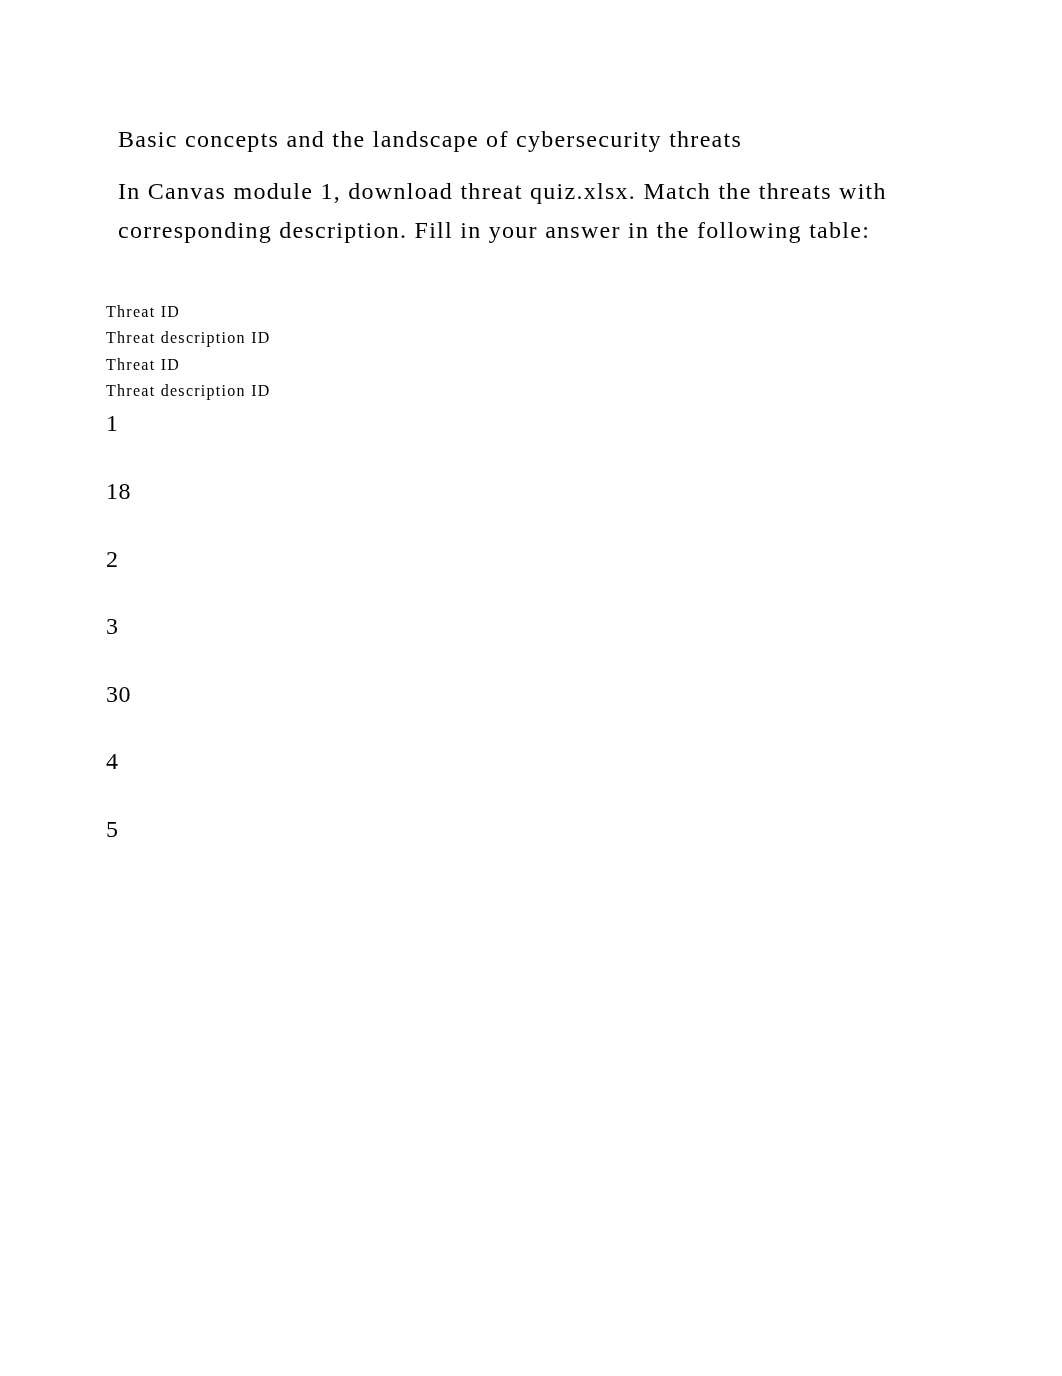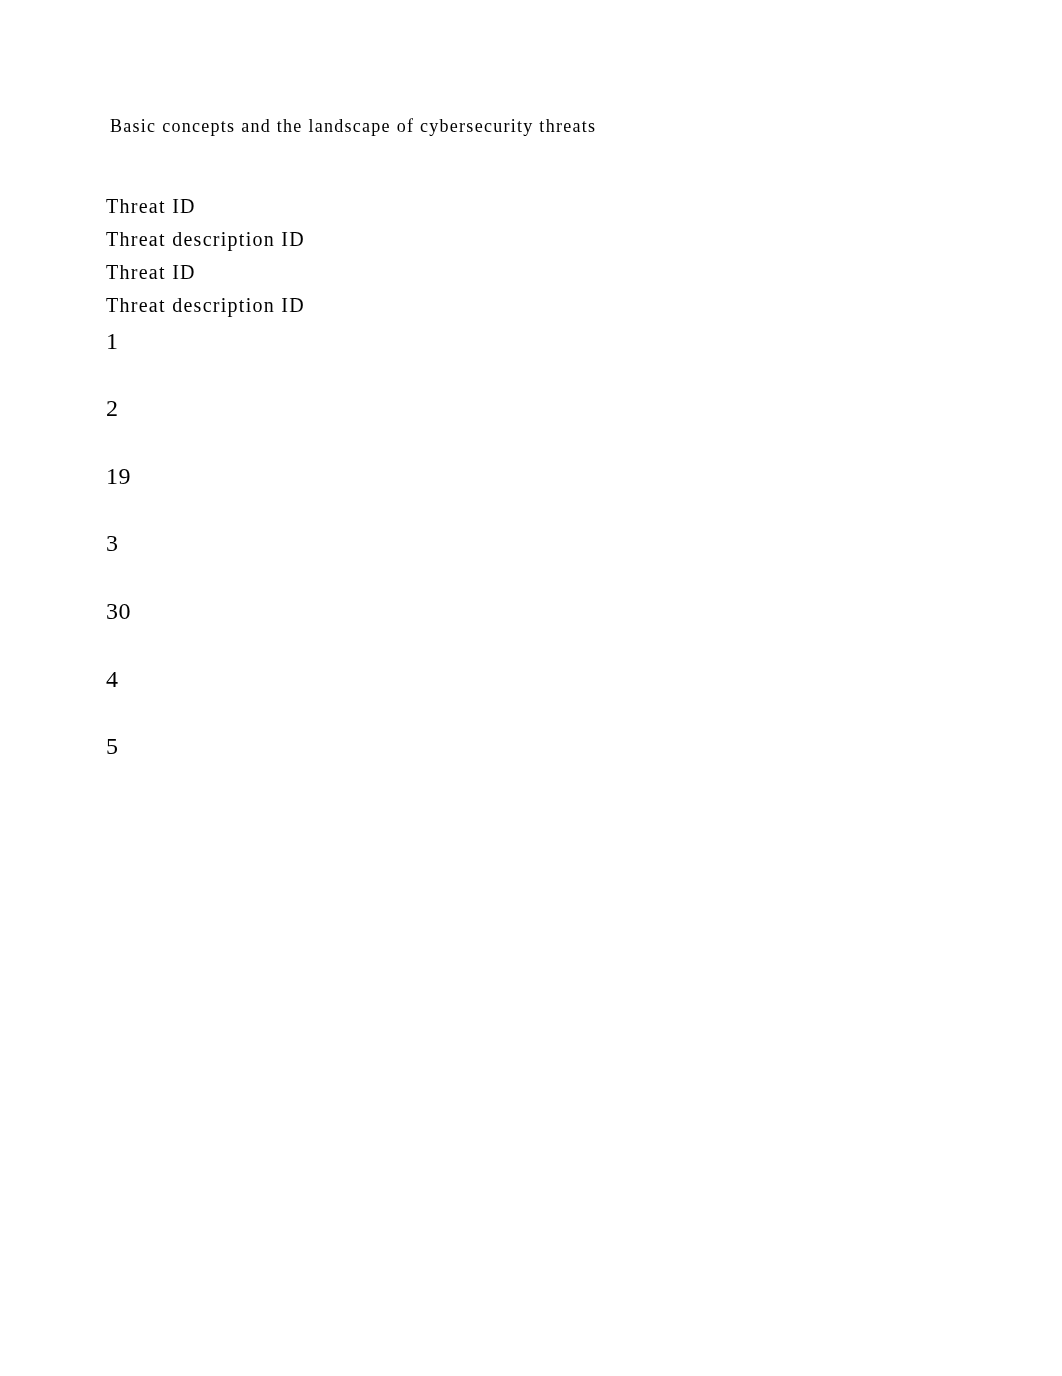--- a/index.html
+++ b/index.html
@@ -11,56 +11,57 @@
     color: #000000;
   }
   .page {
     box-sizing: border-box;
     width: 1062px;
     min-height: 1376px;
     padding: 108px 90px 90px 106px;
     letter-spacing: 0.08em;
   }
   .paragraph {
-    font-size: 18px;
+    font-size: 24px;
     line-height: 1.65;
-    margin: 4px;
+    margin: 12px;
   }
   .list-block {
     margin-top: 48px;
   }
   .list-line {
-    font-size: 20px;
+    font-size: 16px;
     line-height: 1.65;
   }
   .num-line {
     font-size: 24px;
     line-height: 1.65;
     margin-top: 28px;
     letter-spacing: 0.02em;
   }
   .num-line.first {
     margin-top: 0;
   }
 </style>
 </head>
 <body>
 
 <div class="page">
 
   <p class="paragraph">Basic concepts and the landscape of cybersecurity threats</p>
+  <p class="paragraph">In Canvas module 1, download threat quiz.xlsx. Match the threats with corresponding description. Fill in your answer in the following table:</p>
 
   <div class="list-block">
     <div class="list-line">Threat ID</div>
     <div class="list-line">Threat description ID</div>
     <div class="list-line">Threat ID</div>
     <div class="list-line">Threat description ID</div>
 
     <div class="num-line first">1</div>
+    <div class="num-line">18</div>
     <div class="num-line">2</div>
-    <div class="num-line">19</div>
     <div class="num-line">3</div>
     <div class="num-line">30</div>
     <div class="num-line">4</div>
     <div class="num-line">5</div>
   </div>
 
 </div>
 
 </body></html>

